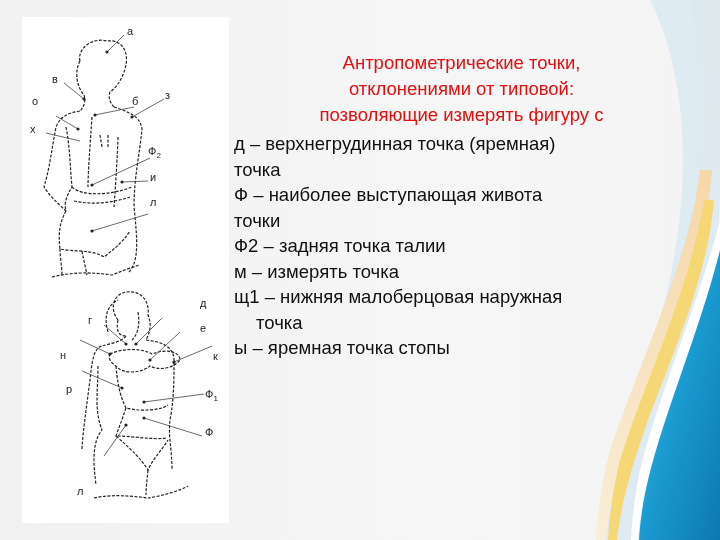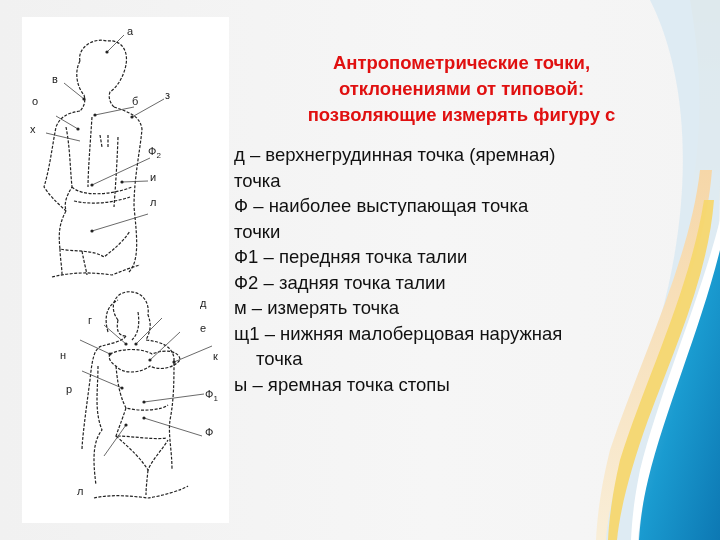--- a/index.html
+++ b/index.html
@@ -7,21 +7,21 @@
       width: 720px; height: 540px; overflow: hidden; position: relative;
       background: #f3f3f3;
       font-family: "Liberation Sans", "DejaVu Sans", sans-serif;
     }
     .slide { position: absolute; left: 0; top: 0; width: 720px; height: 540px; overflow: hidden;
       background: linear-gradient(90deg, #f1f1f1 0%, #f6f6f6 60%, #f4f4f4 100%); }
     .deco { position: absolute; left: 0; top: 0; width: 720px; height: 540px; }
     .figure-panel { position: absolute; left: 22px; top: 17px; width: 207px; height: 506px; background: #ffffff; }
     .figure-panel svg { position: absolute; left: 0; top: 0; }
     .text-area { position: absolute; left: 234px; top: 50px; width: 470px; }
-    .title { color: #e01010; font-weight: bold; font-size: 18.5px; line-height: 26px; text-align: center; margin: 0 0 14px 0; width: 455px; }
+    .title { color: #e01010; font-weight: normal; font-size: 18.5px; line-height: 26px; text-align: center; margin: 0 0 3px 0; width: 455px; }
     .item { color: #111111; font-weight: normal; font-size: 18.5px; line-height: 25.5px; margin: 0; white-space: nowrap; }
     .item.cont { padding-left: 0; }
     .item.indent { padding-left: 22px; }
     .fig-label { font-family: "Liberation Sans", sans-serif; font-size: 11px; fill: #222; }
   </style>
 </head>
 <body>
 
 <div class="slide">
 
@@ -155,23 +155,22 @@
 
   <div class="text-area">
     <div class="title">
       <div>Антропометрические точки,</div>
       <div>отклонениями от типовой:</div>
       <div>позволяющие измерять фигуру с</div>
     </div>
     <div>
       <p class="item">д – верхнегрудинная точка (яремная)</p>
       <p class="item cont">точка</p>
-      <p class="item">Ф – наиболее выступающая точка</p>
+      <p class="item">Ф – наиболее выступающая живота</p>
       <p class="item cont">точки</p>
-      <p class="item">Ф1 – передняя точка талии</p>
       <p class="item">Ф2 – задняя точка талии</p>
       <p class="item">м  – измерять точка</p>
       <p class="item">щ1 – нижняя малоберцовая наружная</p>
       <p class="item indent">точка</p>
       <p class="item">ы – яремная точка стопы</p>
     </div>
   </div>
 </div>
 
 </body></html>

